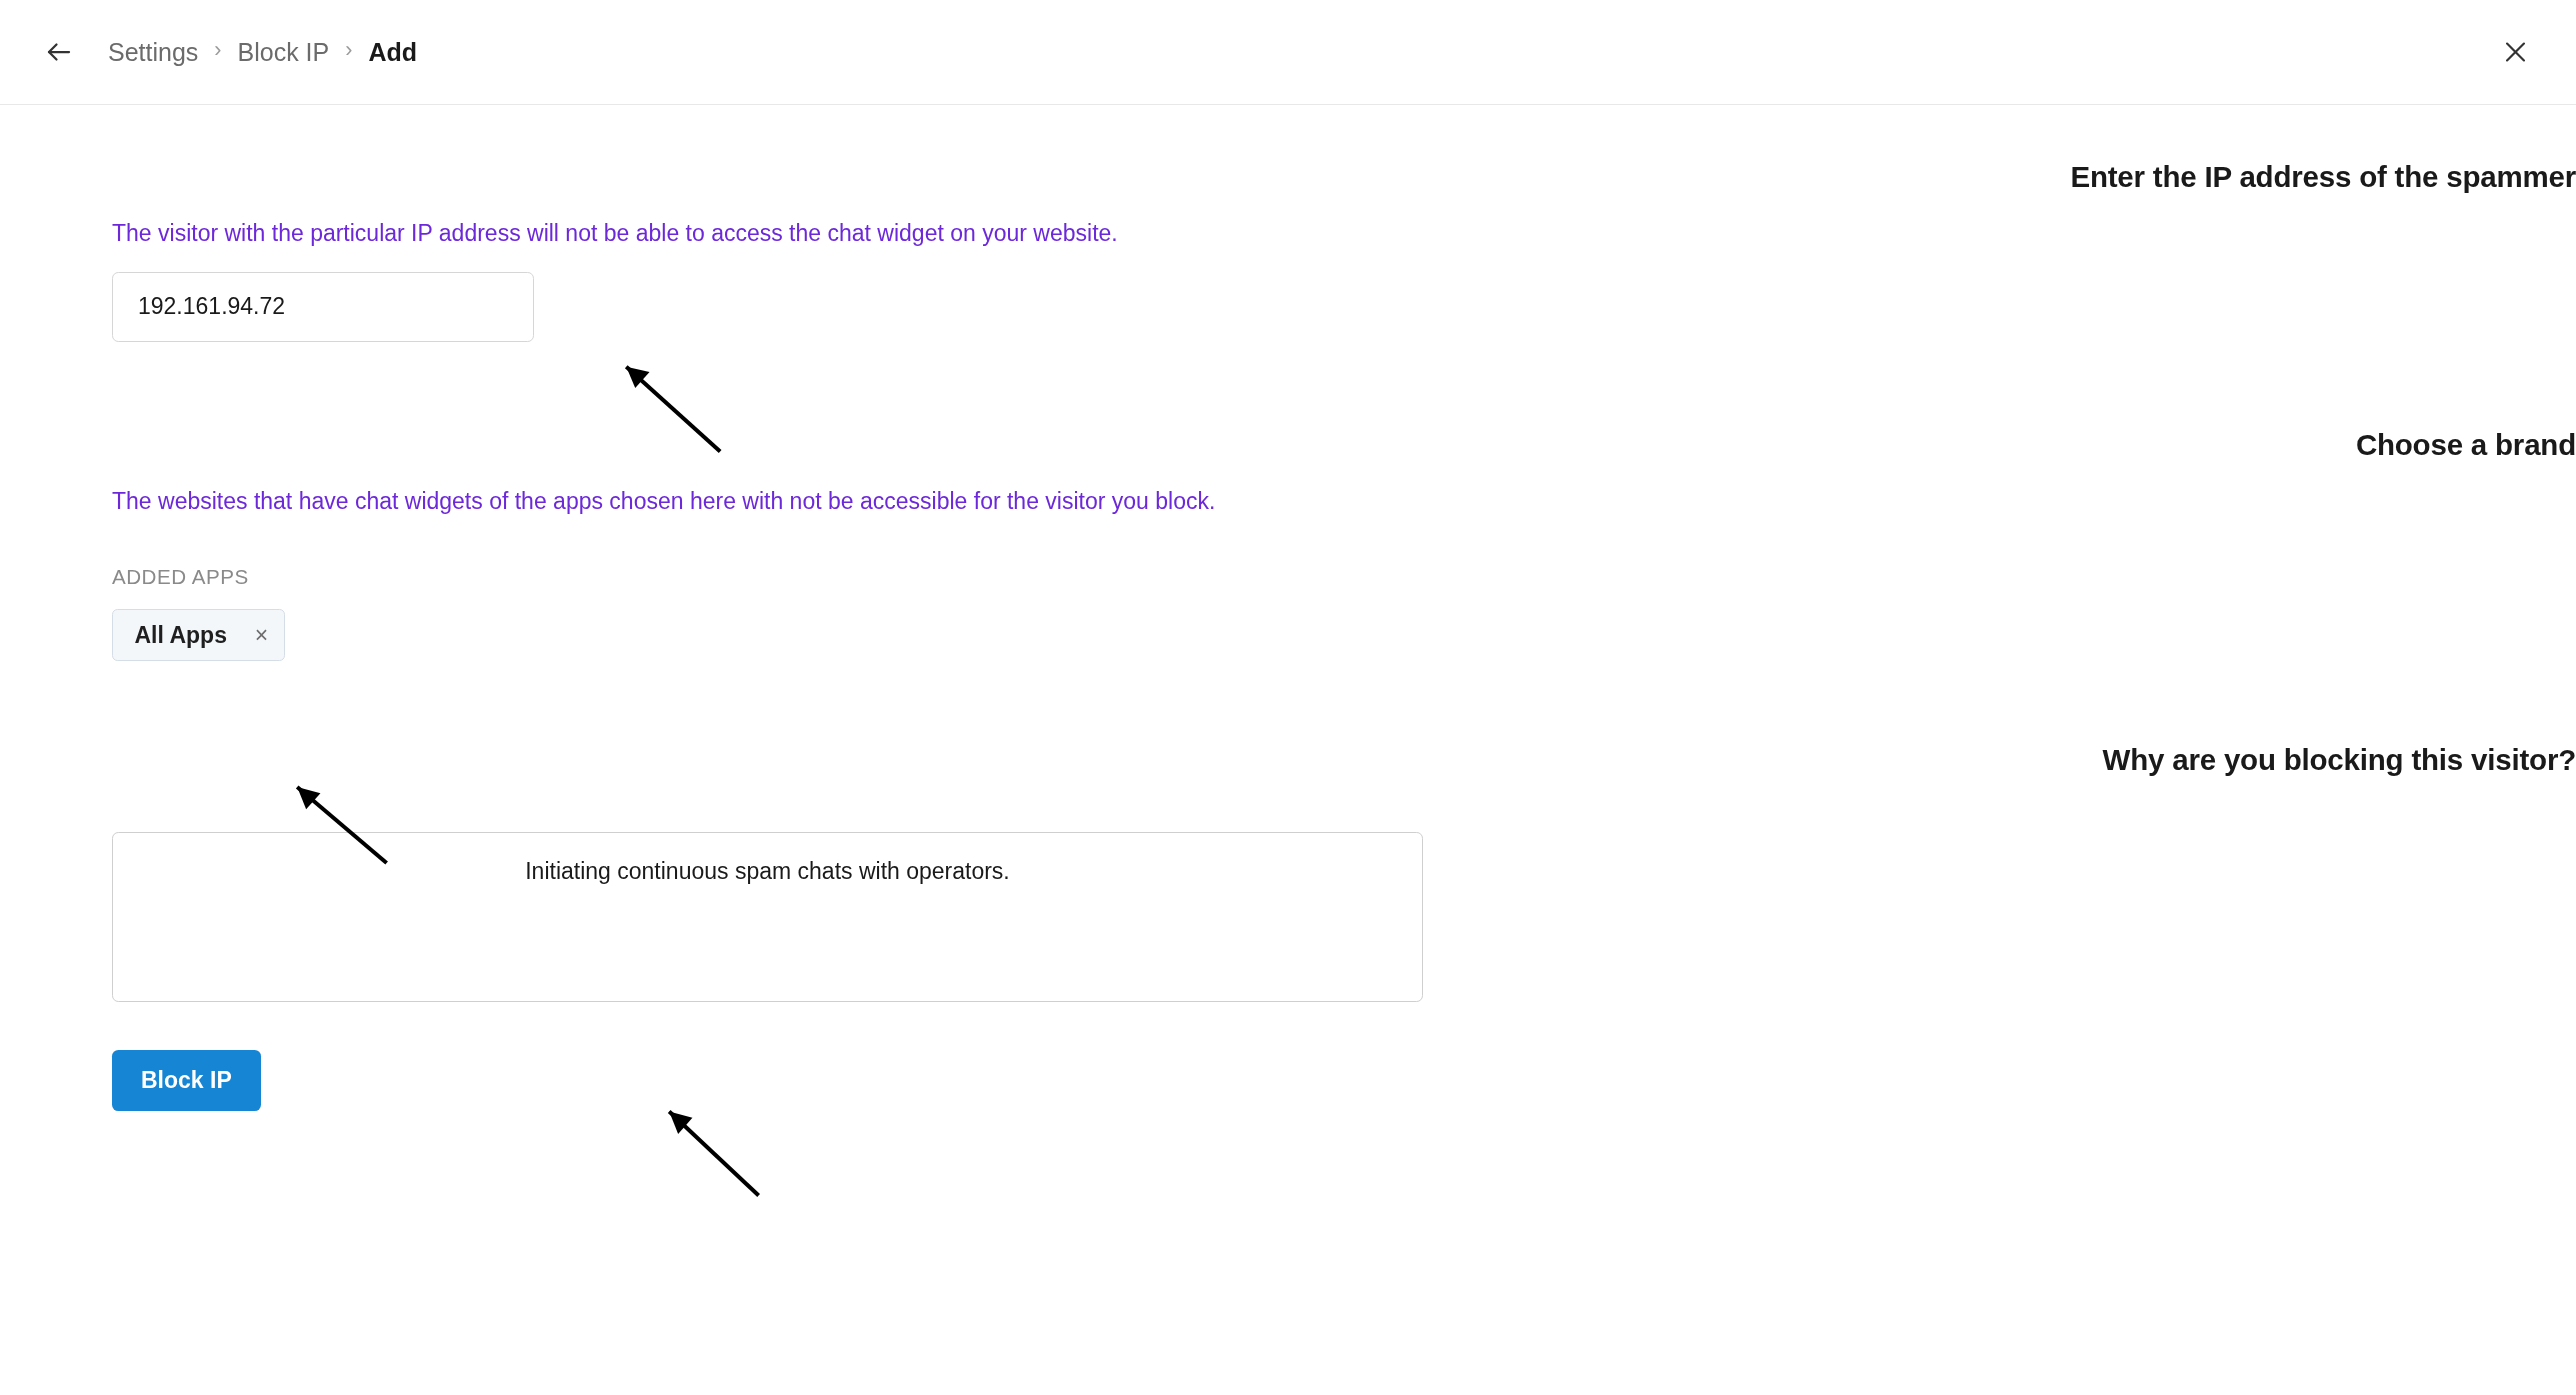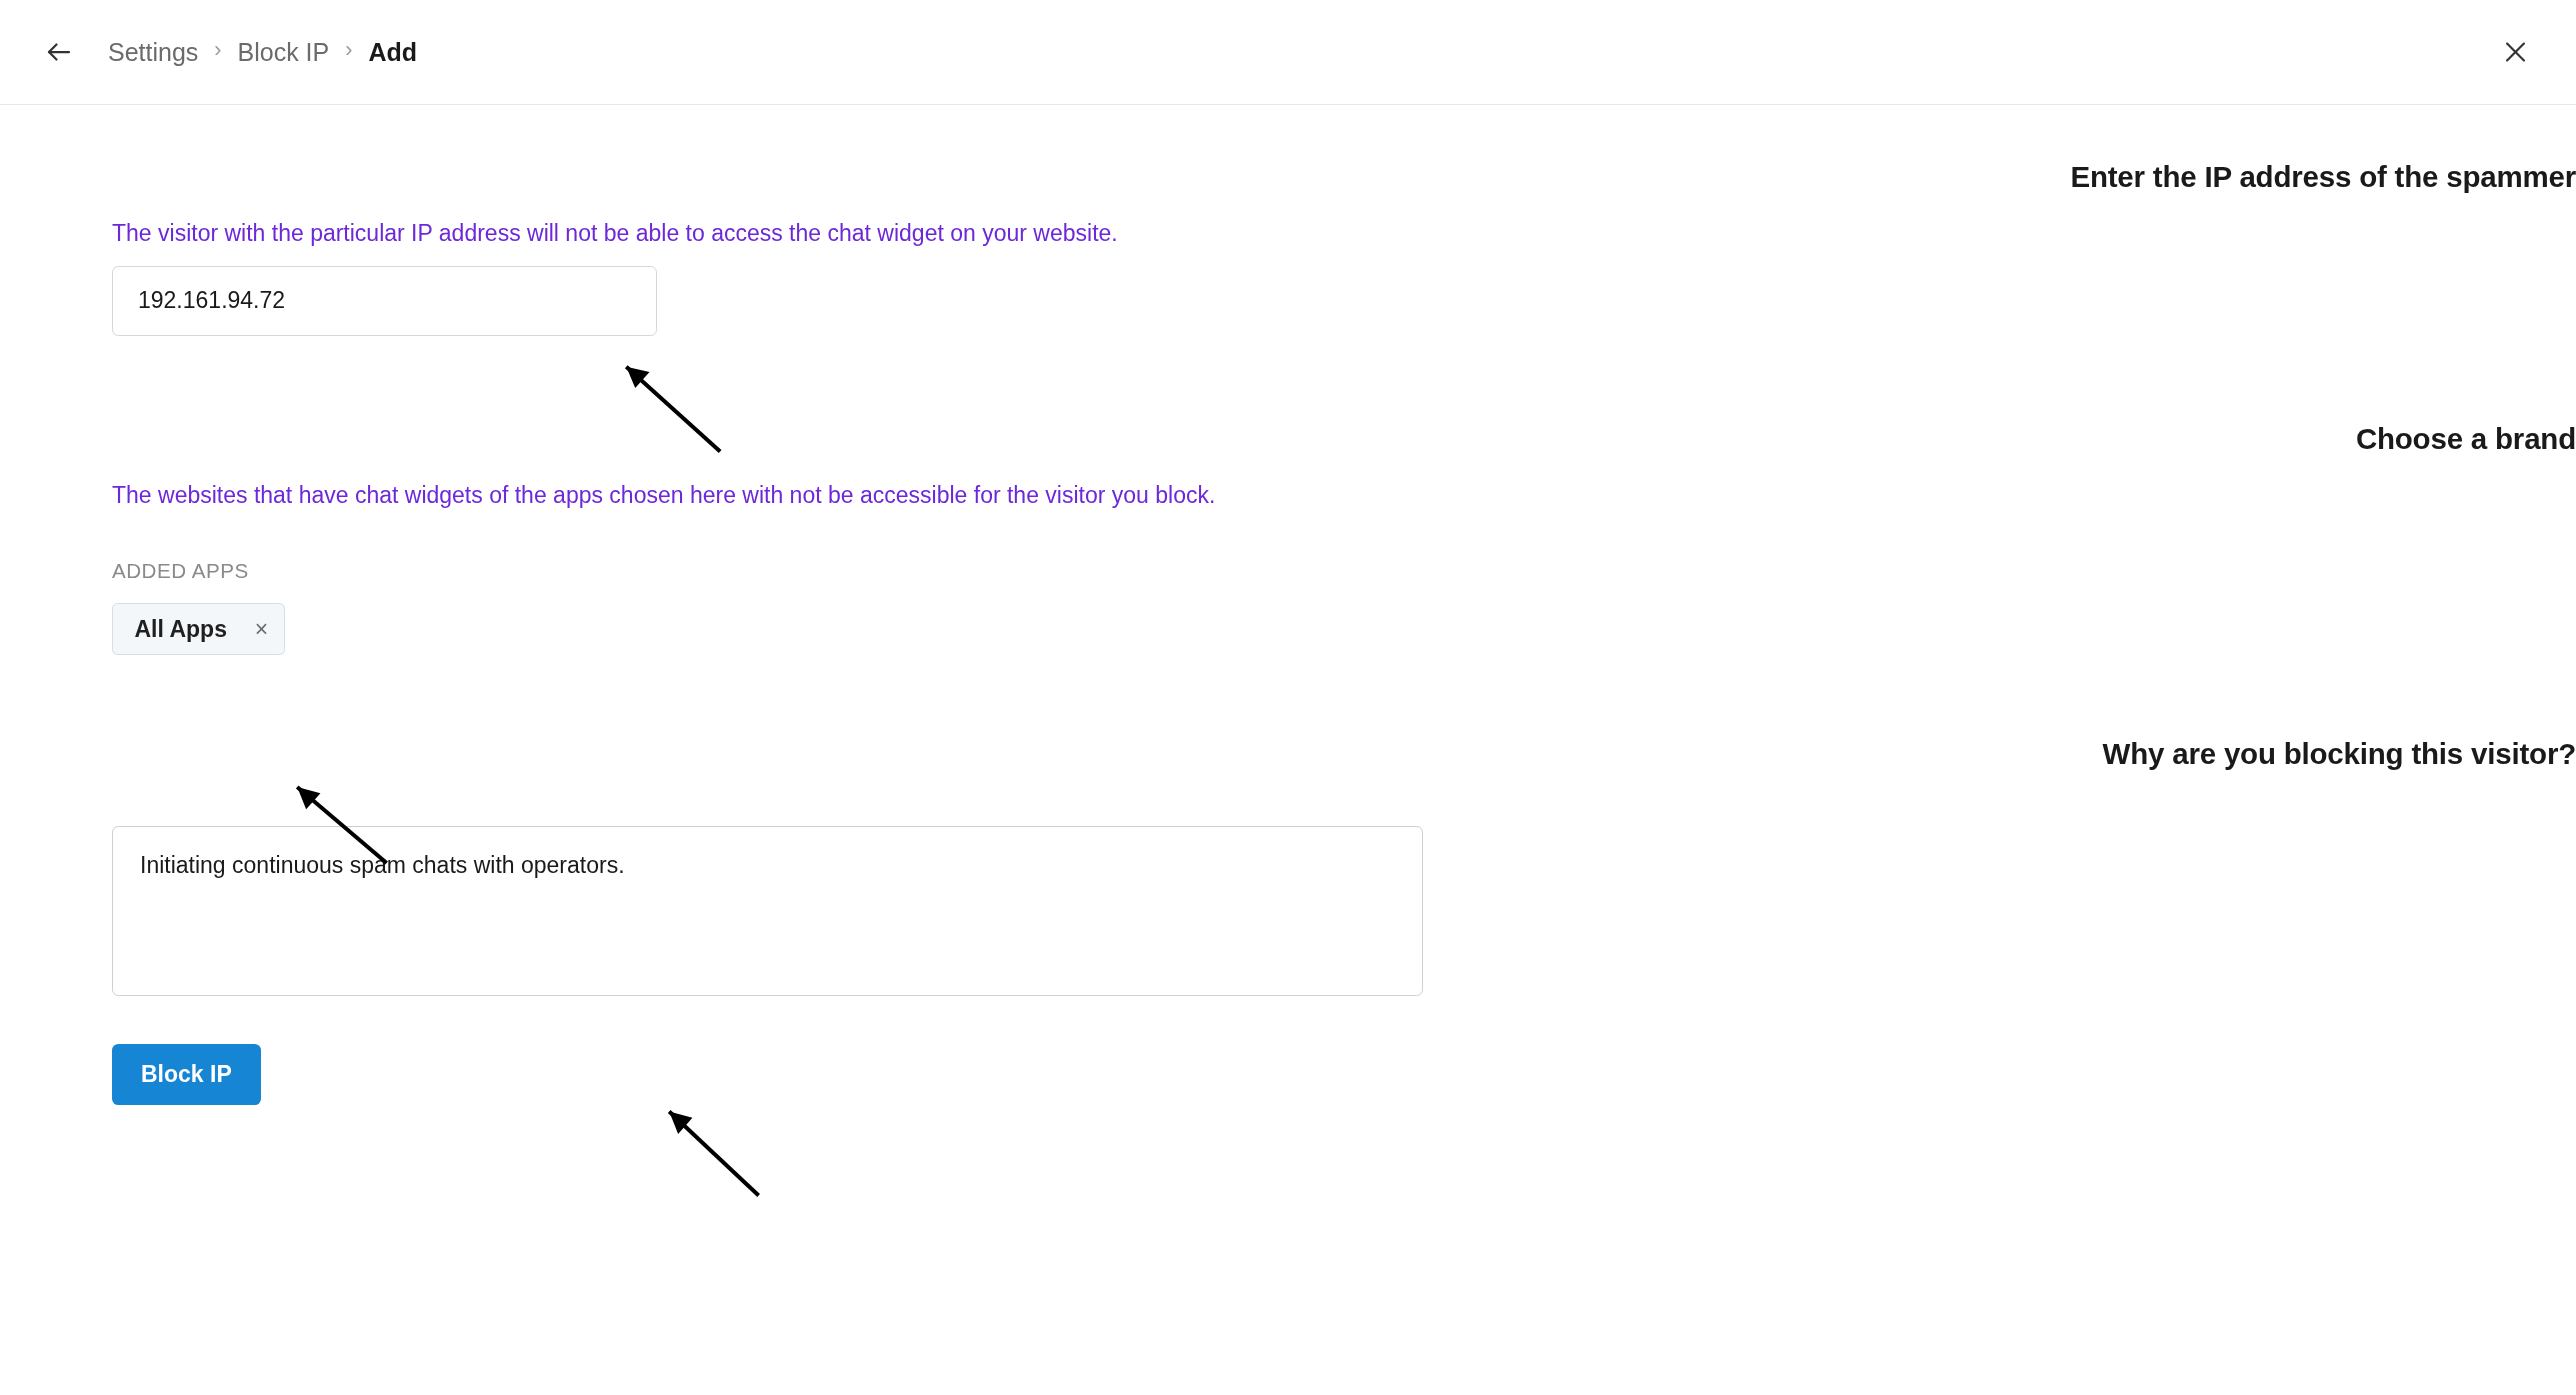--- a/index.html
+++ b/index.html
@@ -87,22 +87,22 @@
   }
   p.section-desc {
     font-size: 23px;
     color: #6d28d9;
     margin: 0;
     line-height: 1.42;
     max-width: 1163px;
   }
 
   .ip-input {
-    margin-top: 16px;
-    width: 545px;
+    margin-top: 22px;
+    width: 422px;
     height: 70px;
     border: 1.8px solid #d6d6d6;
     border-radius: 6.3px;
     font-size: 23px;
     color: #1a1a1a;
     padding: 0 25px;
     font-family: "Liberation Sans", sans-serif;
     background: #fff;
     outline: none;
   }
@@ -143,20 +143,21 @@
     border: 1.8px solid #cfcfcf;
     border-radius: 6.3px;
     padding: 21.5px 27px;
     font-size: 23px;
     color: #1a1a1a;
     font-family: "Liberation Sans", sans-serif;
     resize: none;
     outline: none;
     line-height: 1.4;
     background: #fff;
+    text-align: center;
   }
 
   .primary-btn {
     margin-top: 45px;
     background: #1685d3;
     color: #fff;
     border: none;
     border-radius: 6.3px;
     height: 61px;
     padding: 0 29px;

